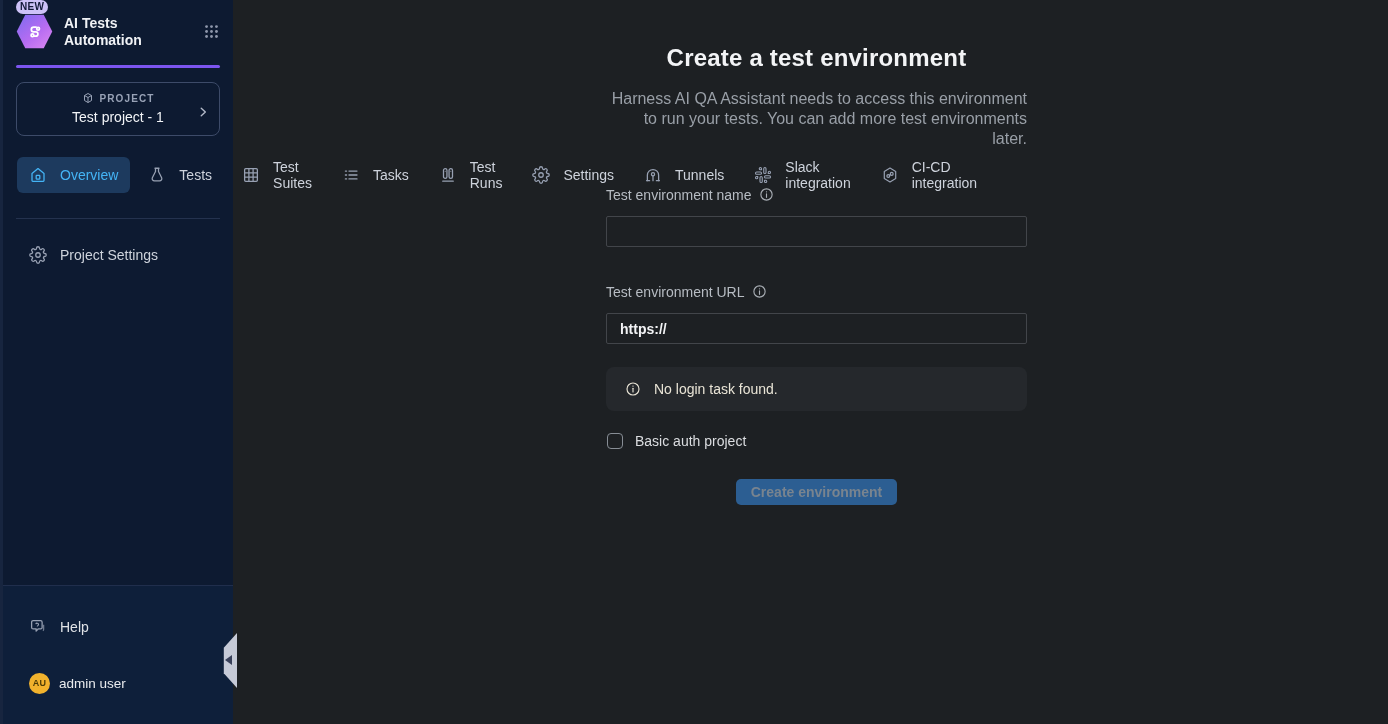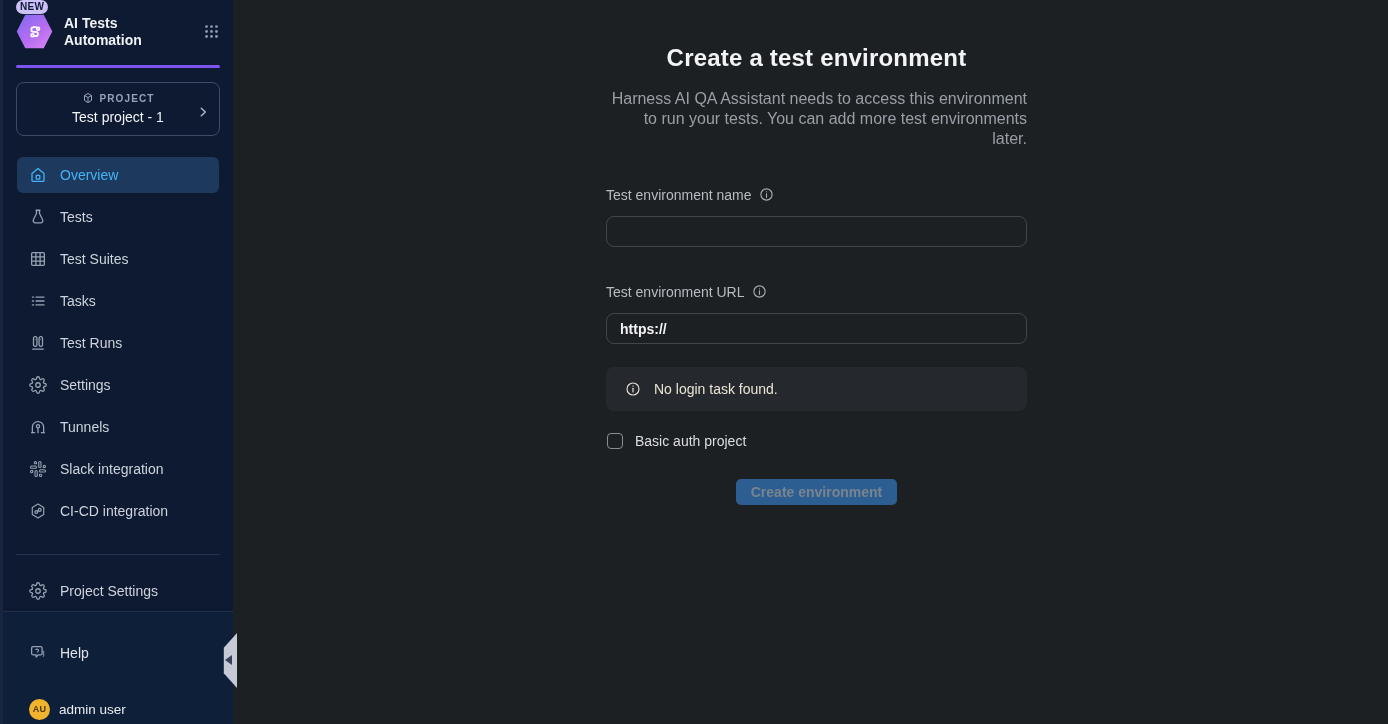--- a/index.html
+++ b/index.html
@@ -35,32 +35,32 @@
     margin: 14px 13px 0; border: 1px solid #3d4b69; border-radius: 8px;
     padding: 9px 8px 10px; position: relative; text-align: center; cursor: pointer;
   }
   .project-eyebrow {
     display: flex; align-items: center; justify-content: center; gap: 6px;
     font-size: 10px; font-weight: 700; letter-spacing: 1.1px; color: #98a2b6;
   }
   .project-name { margin-top: 5px; font-size: 14px; color: #f2f4f7; }
   .project-chevron { position: absolute; right: 9px; top: 55%; transform: translateY(-50%); color: #b3bac9; }
 
-  .nav { margin-top: 21px; padding: 0 14px; display: flex; flex-direction: column; gap: 6px; }
+  .nav { margin-top: 21px; padding: 0 14px; display: flex; gap: 6px; }
   .nav-item {
     display: flex; align-items: center; gap: 13px; height: 36px; padding: 0 12px;
     border-radius: 6px; color: #ced3dc; font-size: 14px; cursor: pointer;
   }
   .nav-item .ic { color: #98a1b3; display: flex; }
   .nav-item.active { background: #1d3a5e; color: #44b4f6; }
   .nav-item.active .ic { color: #44b4f6; }
   .nav-divider { border-top: 1px solid #24324e; margin: 25px 13px 18px; }
 
   .sidebar-bottom {
-    position: absolute; left: 0; right: 0; bottom: 0; height: 113px;
+    position: absolute; left: 0; right: 0; bottom: 0; height: 139px;
     background: #0e1f3a; border-top: 1px solid #202e4c; padding: 30px 14px 0;
   }
   .help-row, .user-row { display: flex; align-items: center; gap: 13px; padding: 0 12px; height: 22px; cursor: pointer; }
   .help-row { color: #dfe2e6; font-size: 14px; }
   .help-row .ic { color: #98a1b3; }
   .user-row { margin-top: 34px; gap: 9px; }
   .avatar {
     width: 21px; height: 21px; border-radius: 50%; background: #f1b22d;
     color: #4d3c06; font-size: 9px; font-weight: 700;
     display: flex; align-items: center; justify-content: center; letter-spacing: .2px;
@@ -84,21 +84,21 @@
   .page-title {
     margin: 0 0 17px; font-size: 24px; font-weight: 700; color: #f3f4f6;
     text-align: center; letter-spacing: .2px;
   }
   .subtitle { margin: 0 0 38px; font-size: 16px; line-height: 20px; color: #999fa7; text-align: right; }
   .label-row { display: flex; align-items: flex-start; gap: 7px; margin-bottom: 13px; }
   .field-label { font-size: 14px; color: #b7bcc3; }
   .label-row .info-ic { color: #a9aeb5; cursor: pointer; display: flex; }
   .text-input {
     width: 100%; height: 31px; background: transparent; border: 1px solid #42454a;
-    border-radius: 8px; color: #f2f3f5; font-size: 14px; font-weight: 700;
+    border-radius: 2px; color: #f2f3f5; font-size: 14px; font-weight: 700;
     padding: 0 13px; outline: none; font-family: "Liberation Sans", sans-serif;
   }
   .grp-name { margin-bottom: 37px; }
   .grp-url { margin-bottom: 23px; }
   .notice {
     background: #25282c; border-radius: 8px; height: 44px; margin-bottom: 22px;
     display: flex; align-items: center; gap: 13px; padding: 0 19px;
     color: #e9e4d6; font-size: 14px;
   }
   .notice .ic { color: #e9e4d6; display: flex; }

